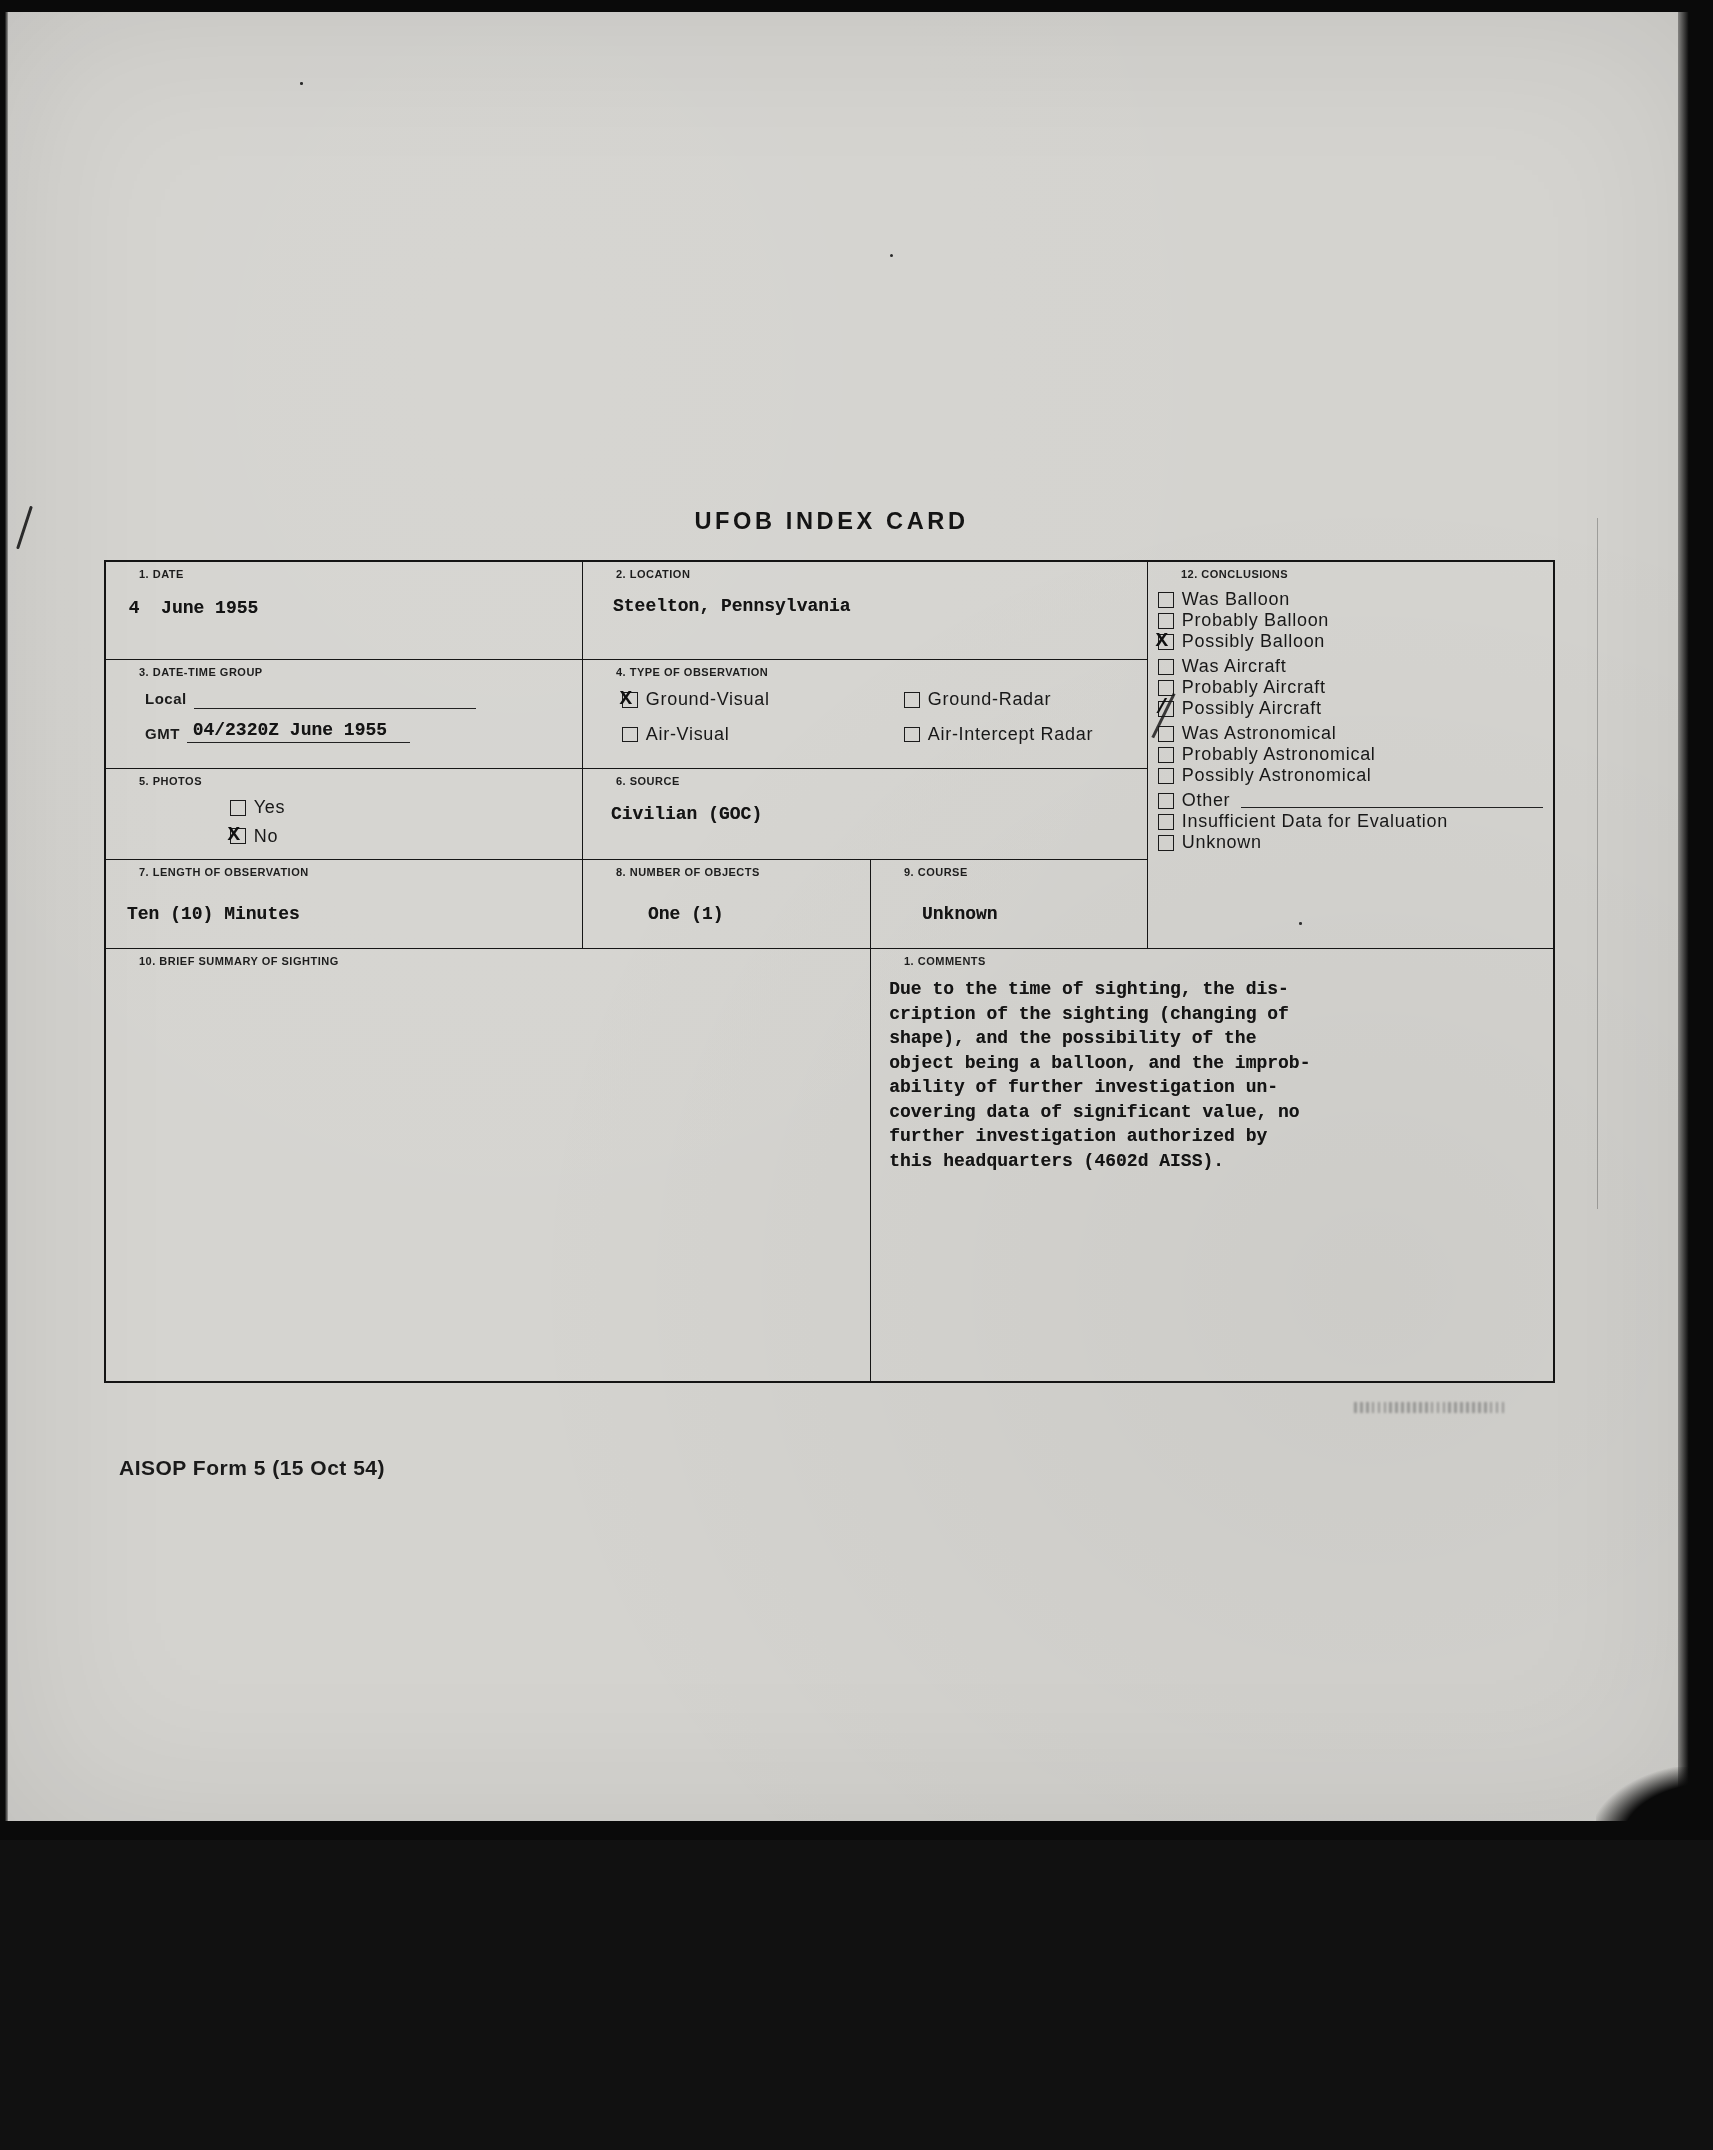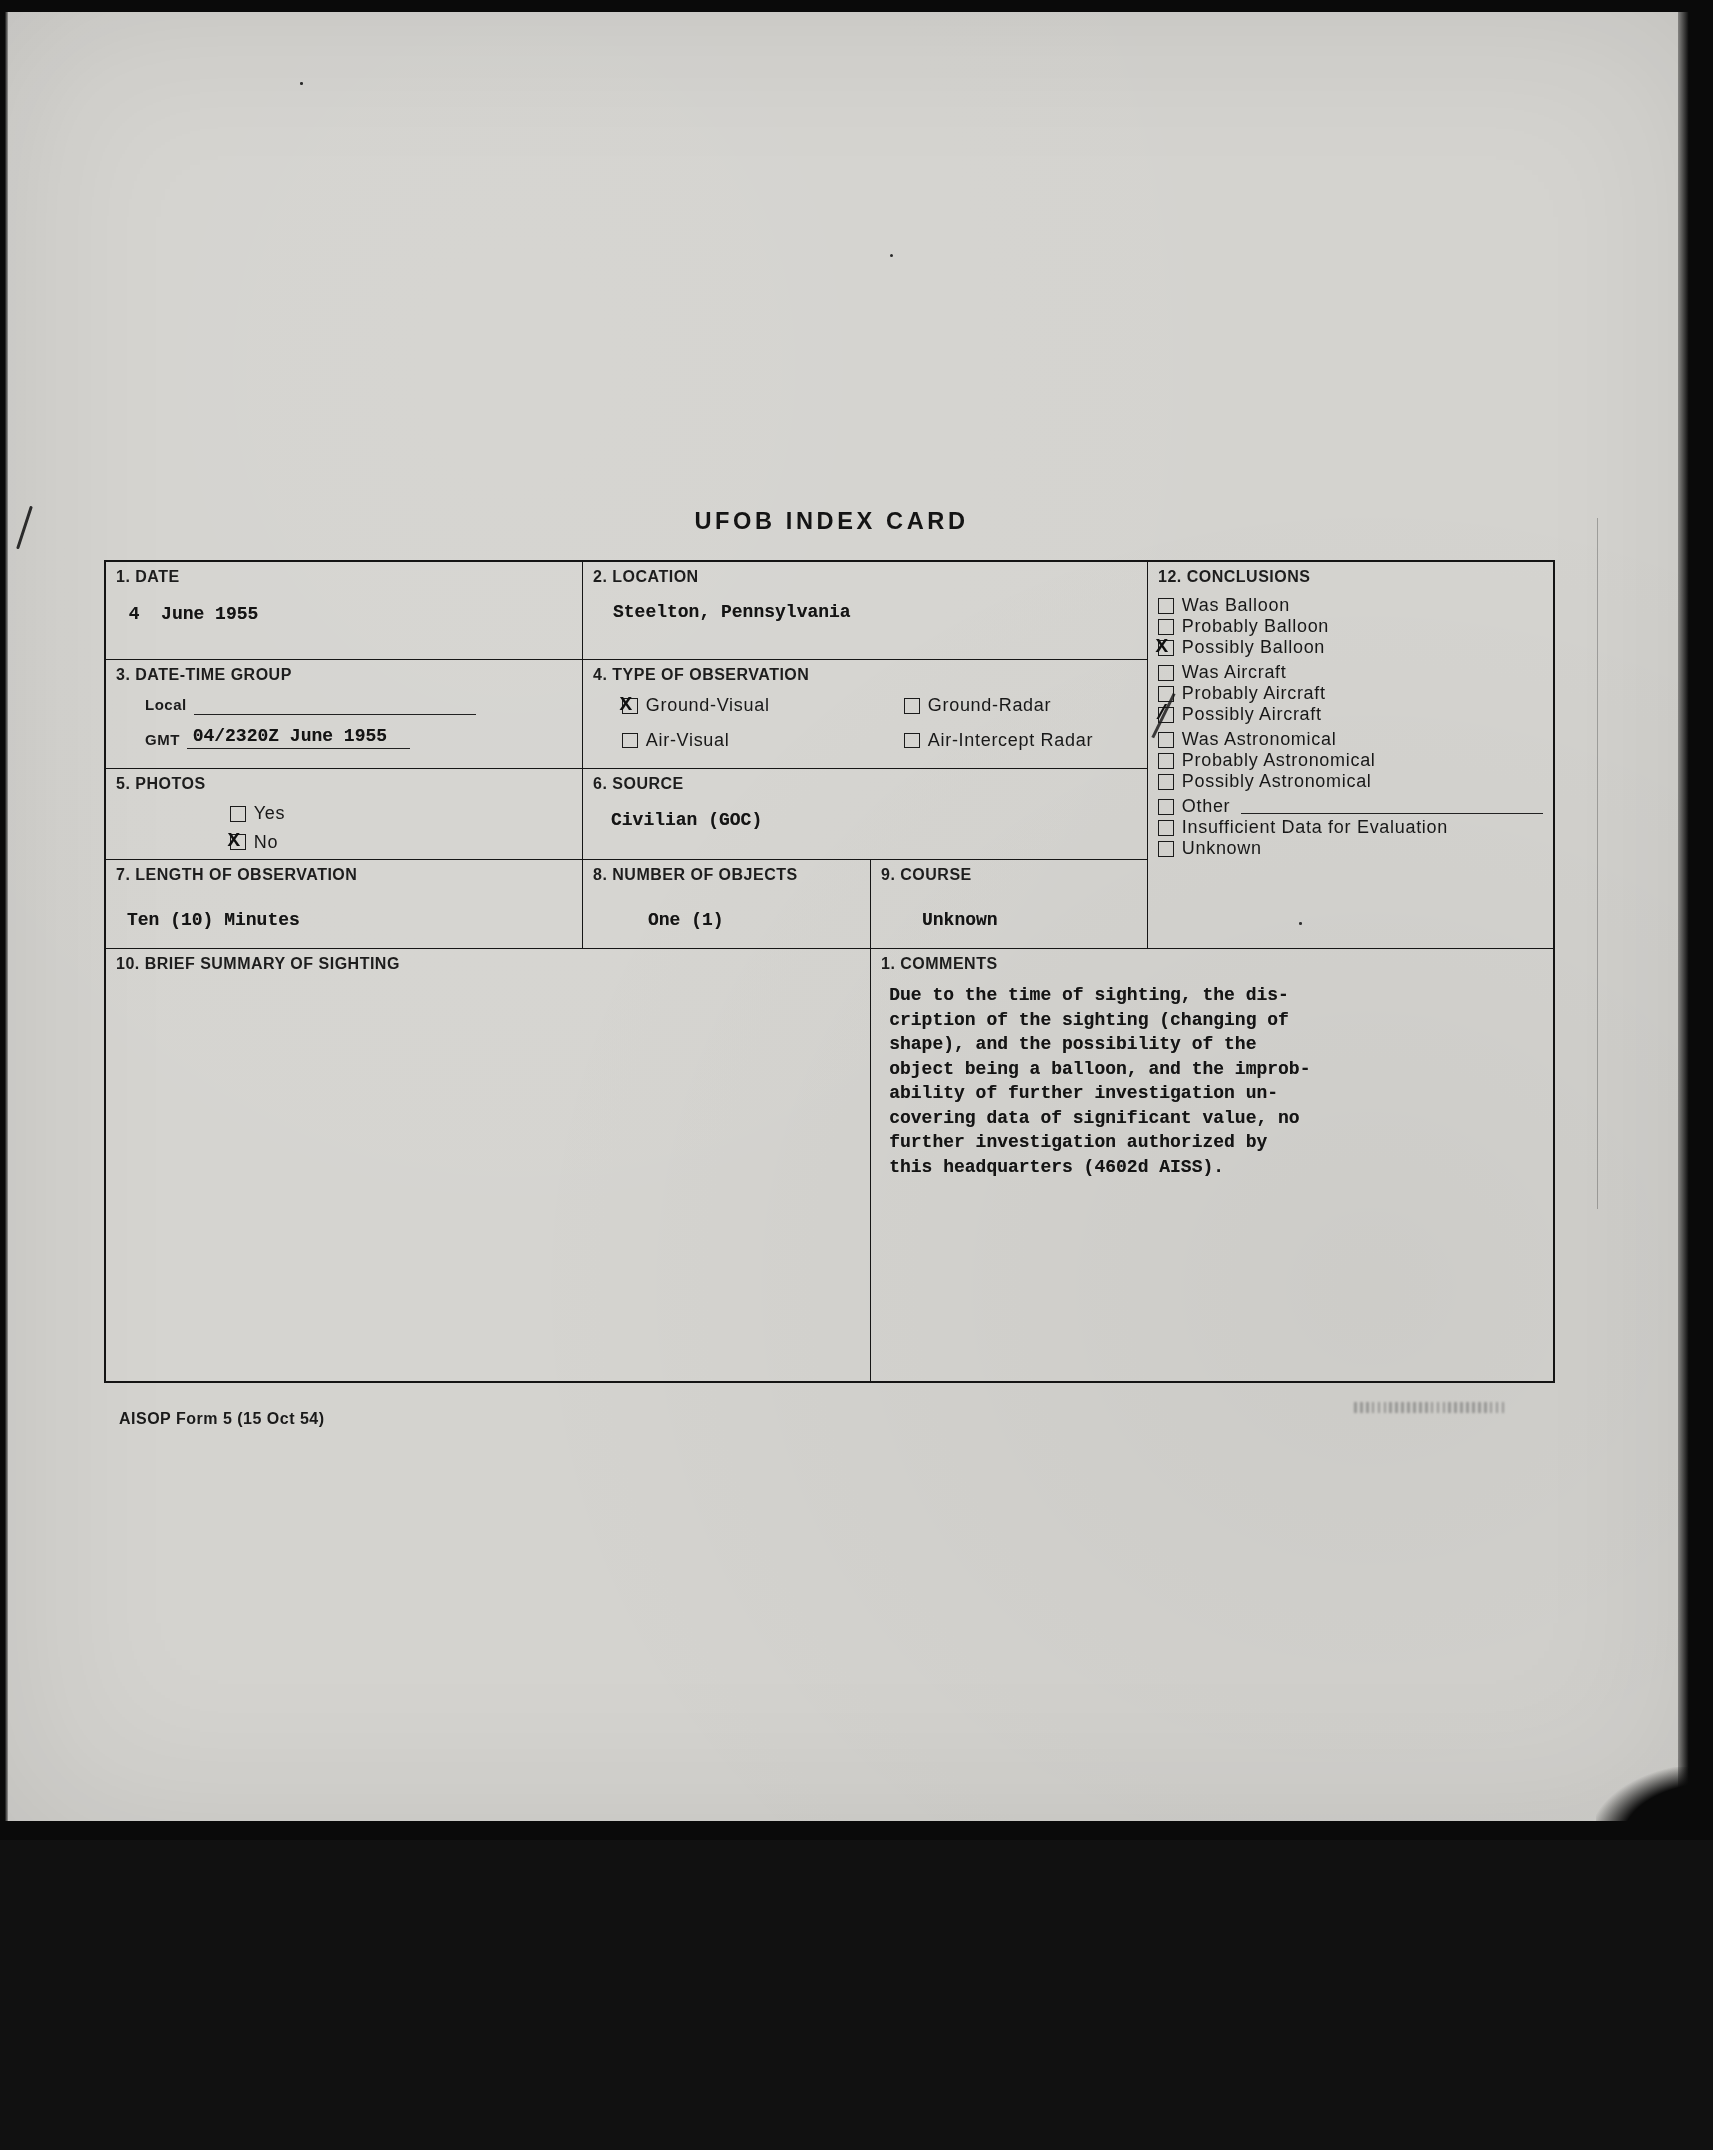--- a/index.html
+++ b/index.html
@@ -49,21 +49,21 @@
   .c-dtg{grid-column:1;grid-row:2;}
   .c-type{grid-column:2 / span 2;grid-row:2;}
   .c-photos{grid-column:1;grid-row:3;}
   .c-source{grid-column:2 / span 2;grid-row:3;}
   .c-length{grid-column:1;grid-row:4;}
   .c-num{grid-column:2;grid-row:4;}
   .c-course{grid-column:3;grid-row:4;}
   .c-summary{grid-column:1 / span 2;grid-row:5;}
   .c-comments{grid-column:3 / span 2;grid-row:5;}
 
-  .flabel{font-weight:bold;font-size:16px;letter-spacing:0.5px;color:#1d1d1d;}
+  .flabel{font-weight:bold;font-size:11px;letter-spacing:0.5px;color:#1d1d1d;margin-left:23px;}
   .typed{
     font-family:"Liberation Mono","DejaVu Sans Mono",monospace;
     font-weight:bold;font-size:18px;color:#141414;
     white-space:pre-wrap;line-height:24.5px;
     text-shadow:0 0 0.5px rgba(0,0,0,0.4);
   }
 
   .date-value{margin:15.4px 0 0 12.7px;}
   .loc-value{margin:13.6px 0 0 20px;}
 
@@ -97,21 +97,21 @@
   .para{margin-top:10px;}
   .c-comments .para{margin-left:8.2px;}
 
   .concl-groups{margin-top:9px;}
   .concl-group{margin-top:4px;}
   .concl-group:first-child{margin-top:8.2px;}
   .concl-group .opt{height:21px;}
   .opt-line{flex:1;border-bottom:1.8px solid #222;height:13.6px;margin-left:2.7px;}
   .aircraft-slash{position:absolute;left:13.6px;top:129px;width:2.7px;height:49px;background:#1d1d1d;opacity:.85;transform:rotate(26deg);}
 
-  .footer{position:absolute;left:119px;top:1410px;font-weight:bold;font-size:16px;letter-spacing:0.5px;color:#1a1a1a;}
+  .footer{position:absolute;left:119px;top:1456px;font-weight:bold;font-size:21px;letter-spacing:0.5px;color:#1a1a1a;}
 </style>
 </head>
 <body>
 
 <div class="page">
 
   <div class="edge-top"></div>
   <div class="edge-left"></div>
   <div class="edge-right"></div>
   <div class="edge-bottom"></div>

